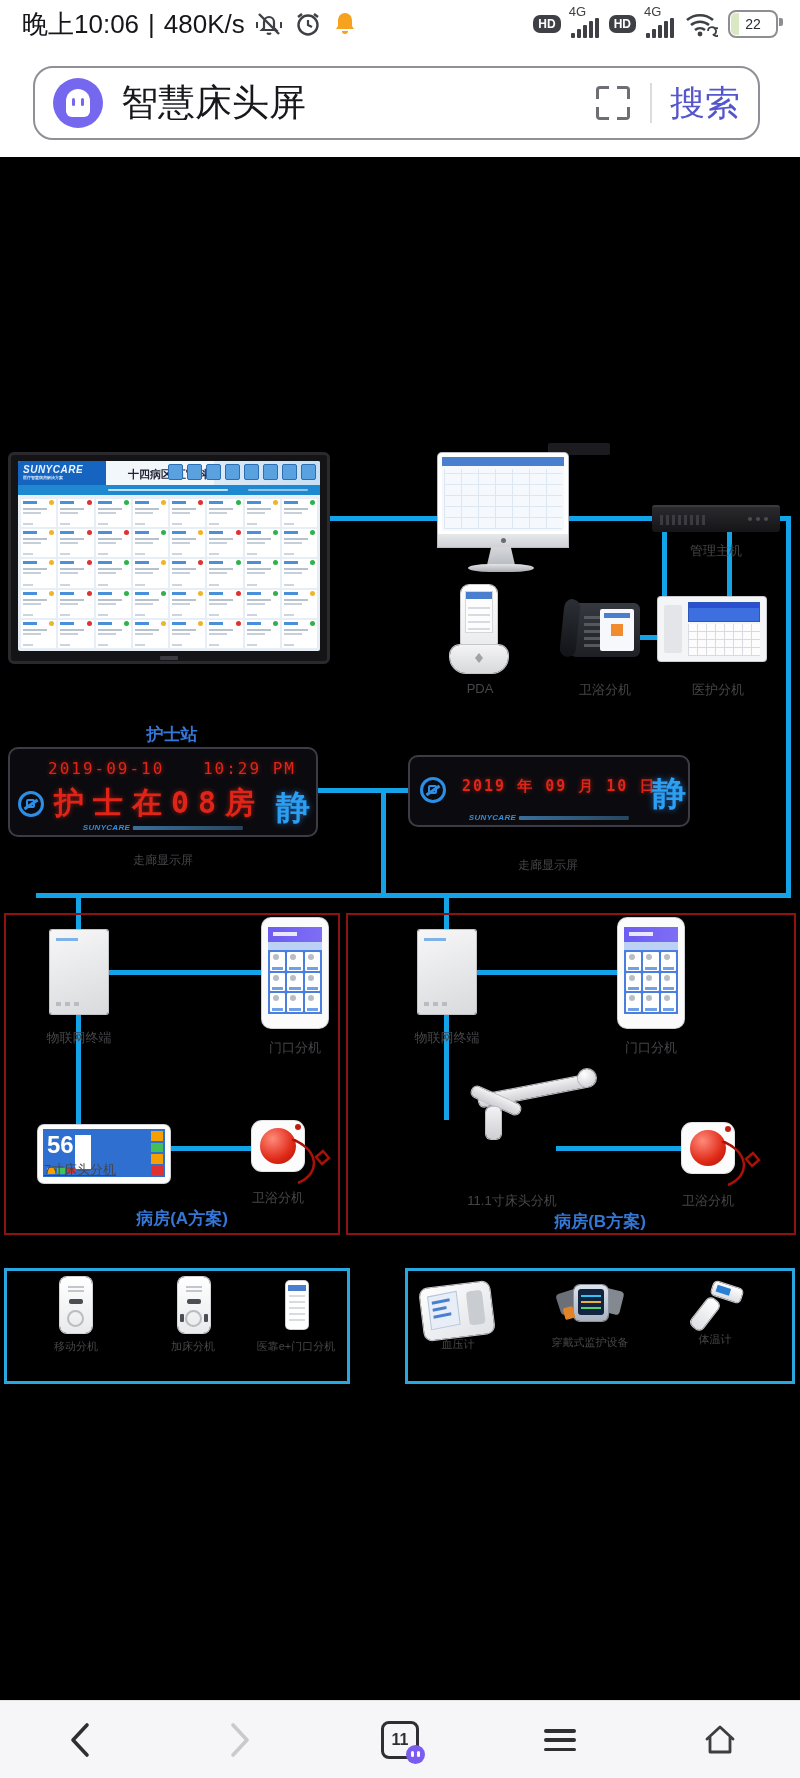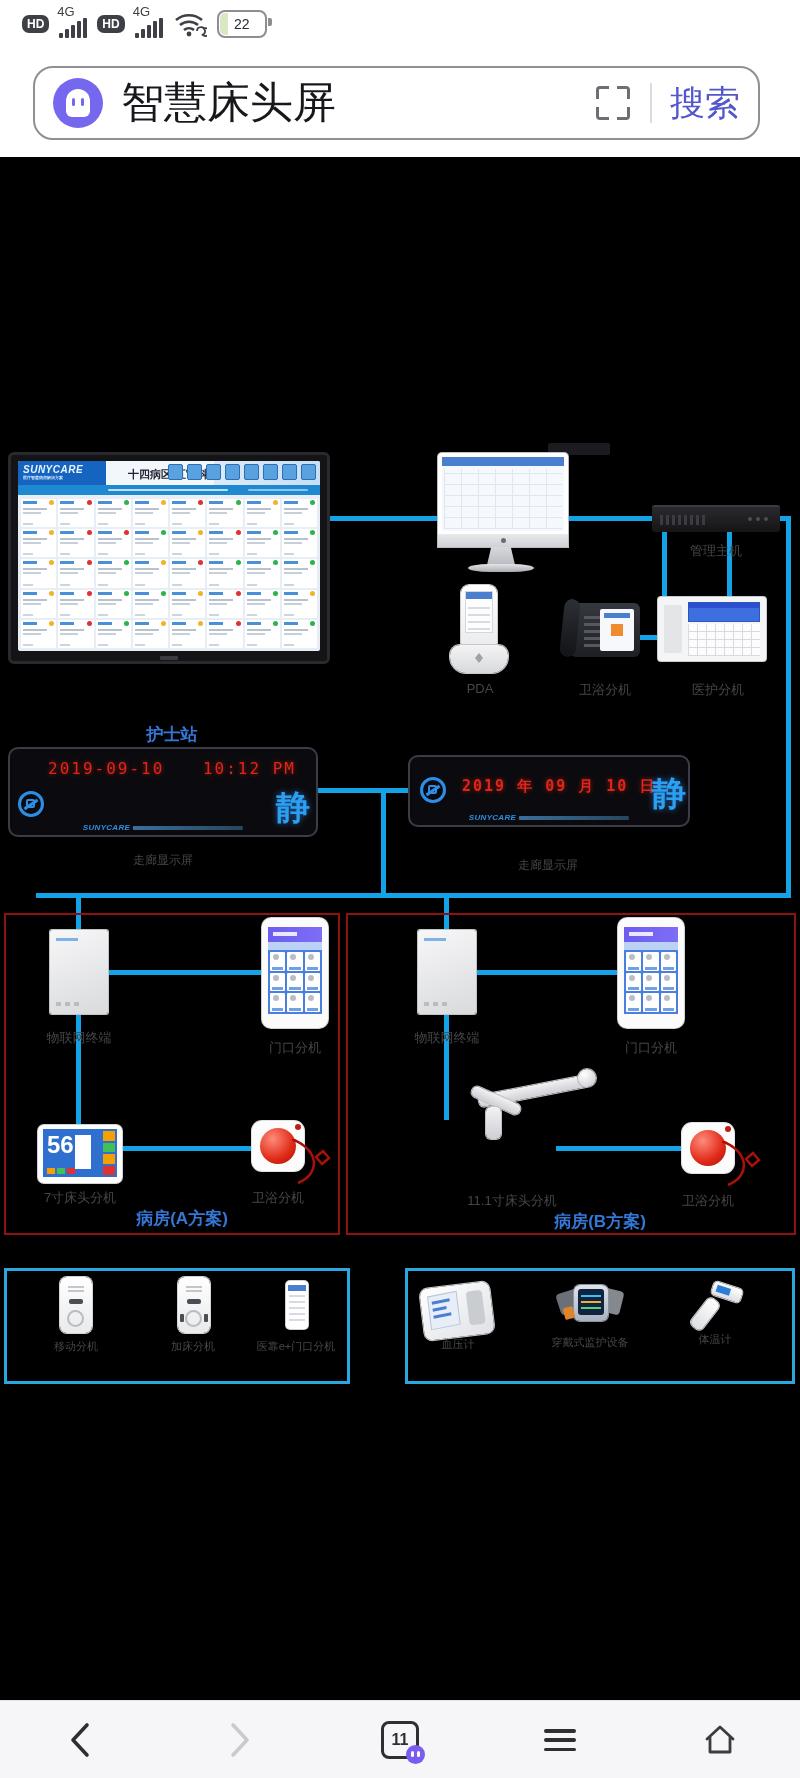--- a/index.html
+++ b/index.html
@@ -16,21 +16,21 @@
   .battery{width:46px;height:24px;border:2px solid #8d8d92;border-radius:8px;position:relative;display:flex;align-items:center;justify-content:center;font-size:14px;color:#2c2c30;}
   .battery:after{content:"";position:absolute;right:-7px;top:6px;width:4px;height:8px;background:#8d8d92;border-radius:0 2px 2px 0;}
   .battery .lvl{position:absolute;left:1px;top:1px;bottom:1px;width:8px;background:#d9e8c2;border-radius:5px 0 0 5px;}
   .battery span{position:relative;z-index:1;}
   
   .searchwrap{left:0;top:48px;width:800px;height:109px;background:#fff;}
   .searchbox{position:absolute;left:33px;top:18px;width:727px;height:74px;border:2.5px solid #8f8f96;border-radius:20px;display:flex;align-items:center;box-sizing:border-box;padding:0 18px;background:#fff;}
   .logo-circle{width:50px;height:50px;border-radius:50%;background:#7668ee;position:relative;flex:0 0 auto;}
   .logo-circle .ghost{position:absolute;left:13px;top:11px;width:24px;height:28px;background:#fff;border-radius:12px 12px 6px 6px;}
   .logo-circle .ghost:before{content:"";position:absolute;left:6px;top:9px;width:3px;height:8px;background:#7668ee;border-radius:2px;box-shadow:9px 0 0 #7668ee;}
-  .query{margin-left:18px;font-size:43px;color:#17171c;flex:1;}
+  .query{margin-left:18px;font-size:37px;color:#17171c;flex:1;}
   .scan{width:34px;height:34px;position:relative;margin-right:20px;}
   .scan i{position:absolute;width:10px;height:10px;border:3.5px solid #6e6e74;}
   .scan i:nth-child(1){left:0;top:0;border-right:none;border-bottom:none;border-radius:4px 0 0 0;}
   .scan i:nth-child(2){right:0;top:0;border-left:none;border-bottom:none;border-radius:0 4px 0 0;}
   .scan i:nth-child(3){left:0;bottom:0;border-right:none;border-top:none;border-radius:0 0 0 4px;}
   .scan i:nth-child(4){right:0;bottom:0;border-left:none;border-top:none;border-radius:0 0 4px 0;}
   .sdivider{width:2px;height:40px;background:#dcdce0;margin-right:18px;}
   .search-btn{font-size:35px;color:#5356cc;font-weight:500;}
   
   .canvas{left:0;top:157px;width:800px;height:1543px;background:#000;}
@@ -177,20 +177,40 @@
   .hamb{width:32px;height:22px;display:flex;flex-direction:column;justify-content:space-between;}
   .hamb i{height:3.5px;background:#2e2e33;border-radius:2px;}
   .mascot{position:absolute;left:565px;top:1700px;width:66px;height:66px;border-radius:50%;background:radial-gradient(circle at 35% 30%,#c3b5fb,#9a86f5);opacity:.96;}
   .mascot:before{content:"";position:absolute;left:19px;top:22px;width:5px;height:12px;background:#fff;border-radius:3px;box-shadow:16px 0 0 #fff;}
   .sb-ic{display:block;}
 </style>
 </head>
 <body>
 
 <div class="abs statusbar">
+  <div class="sb-left">
+    <span>晚上10:06</span>
+    <span>|</span>
+    <span>480K/s</span>
+    <svg class="sb-ic" width="30" height="30" viewBox="0 0 30 30">
+      <path d="M10 19 L10 13 a5 5 0 0 1 10 0 L20 19 l2 2 L8 21 z" fill="none" stroke="#3e4045" stroke-width="2.2"></path>
+      <path d="M13 24 a3 3 0 0 0 4 0" fill="none" stroke="#3e4045" stroke-width="2.2"></path>
+      <line x1="5" y1="5" x2="25" y2="25" stroke="#3e4045" stroke-width="2.4"></line>
+      <path d="M3 13 v6 M27 13 v6" stroke="#3e4045" stroke-width="2"></path>
+    </svg>
+    <svg class="sb-ic" width="30" height="30" viewBox="0 0 30 30">
+      <circle cx="15" cy="16" r="9.5" fill="none" stroke="#3e4045" stroke-width="2.4"></circle>
+      <path d="M15 11 v5 l4 2" fill="none" stroke="#3e4045" stroke-width="2.2"></path>
+      <path d="M5 8 l4 -3 M25 8 l-4 -3" stroke="#3e4045" stroke-width="2.4"></path>
+    </svg>
+    <svg class="sb-ic" width="26" height="28" viewBox="0 0 26 28">
+      <path d="M13 3 a7 7 0 0 1 7 7 v6 l2 3 H4 l2-3 v-6 a7 7 0 0 1 7-7z" fill="#f6a21e"></path>
+      <path d="M10 21 a3 3 0 0 0 6 0" fill="#f6a21e"></path>
+    </svg>
+  </div>
   <div class="sb-right">
     <span class="hd-badge">HD</span>
     <span class="bars">
       <span class="g4">4G</span>
       <i style="height:5px"></i>
         <i style="height:9px"></i>
         <i style="height:13px"></i>
         <i style="height:17px"></i>
         <i style="height:20px"></i>
     </span>
@@ -598,23 +618,24 @@
   <div class="abs panel">
     <div class="slot"></div>
       <div class="scr"></div>
       <div class="keys"></div>
   </div>
   <div class="lbl" style="left:718px;top:524px;">医护分机</div>
 
   <div class="abs led led-l">
     <div class="row1 ledfont">
       <span>2019-09-10</span>
-      <span>10:12 PM</span>
+      <span>10:29 PM</span>
     </div>
     <span class="mute-ic" style="left:8px;top:42px;"></span>
+    <div class="row2 ledfont">护士在08房</div>
     <span class="quiet" style="right:6px;top:36px;">静</span>
     <div class="led-foot">
         <b>SUNYCARE</b>
         <i></i>
       </div>
   </div>
   <div class="lbl" style="left:163px;top:695px;font-size:12px;">走廊显示屏</div>
 
   <div class="abs led led-r">
     <span class="mute-ic" style="left:10px;top:20px;"></span>
@@ -644,38 +665,38 @@
           <div class="dtile"></div>
           <div class="dtile"></div>
           <div class="dtile"></div>
           <div class="dtile"></div>
           <div class="dtile"></div>
           <div class="dtile"></div>
         </div>
       </div>
   </div>
   <div class="lbl" style="left:295px;top:882px;">门口分机</div>
-  <div class="bed" style="left:38px;top:968px;width:84px;height:58px;">
+  <div class="bed" style="left:38px;top:968px;width:84px;height:58px;padding-left:48px;">
     <div class="scr">
       <span class="num" style="font-size:24px;">56</span>
       <span class="card" style="left:32px;top:6px;width:16px;height:34px;"></span>
       <span class="tiles">
           <i style="background:#f59f00"></i>
           <i style="background:#40c057"></i>
           <i style="background:#f59f00"></i>
           <i style="background:#e03131"></i>
         </span>
       <span class="mini" style="left:4px;bottom:3px;">
           <i style="background:#f59f00"></i>
           <i style="background:#40c057"></i>
           <i style="background:#e03131"></i>
         </span>
     </div>
   </div>
-  <div class="lbl" style="left:80px;top:1032px;">7寸床头分机</div>
+  <div class="lbl" style="left:80px;top:1004px;text-decoration:underline;">7寸床头分机</div>
   <div class="bath" style="left:252px;top:964px;">
     <span class="btn"></span>
       <span class="anchor"></span>
     <svg width="50" height="56" style="position:absolute;left:36px;top:18px;">
       <path d="M4 0 C 30 10, 34 34, 10 44" fill="none" stroke="#a81208" stroke-width="2.5"></path>
       <path d="M28 18 l7 -6 l6 7 l-7 6 z" fill="none" stroke="#a81208" stroke-width="2.5"></path>
     </svg>
   </div>
   <div class="lbl" style="left:278px;top:1032px;">卫浴分机</div>
   <div class="lbl-blue" style="left:182px;top:1050px;">病房(A方案)</div>

